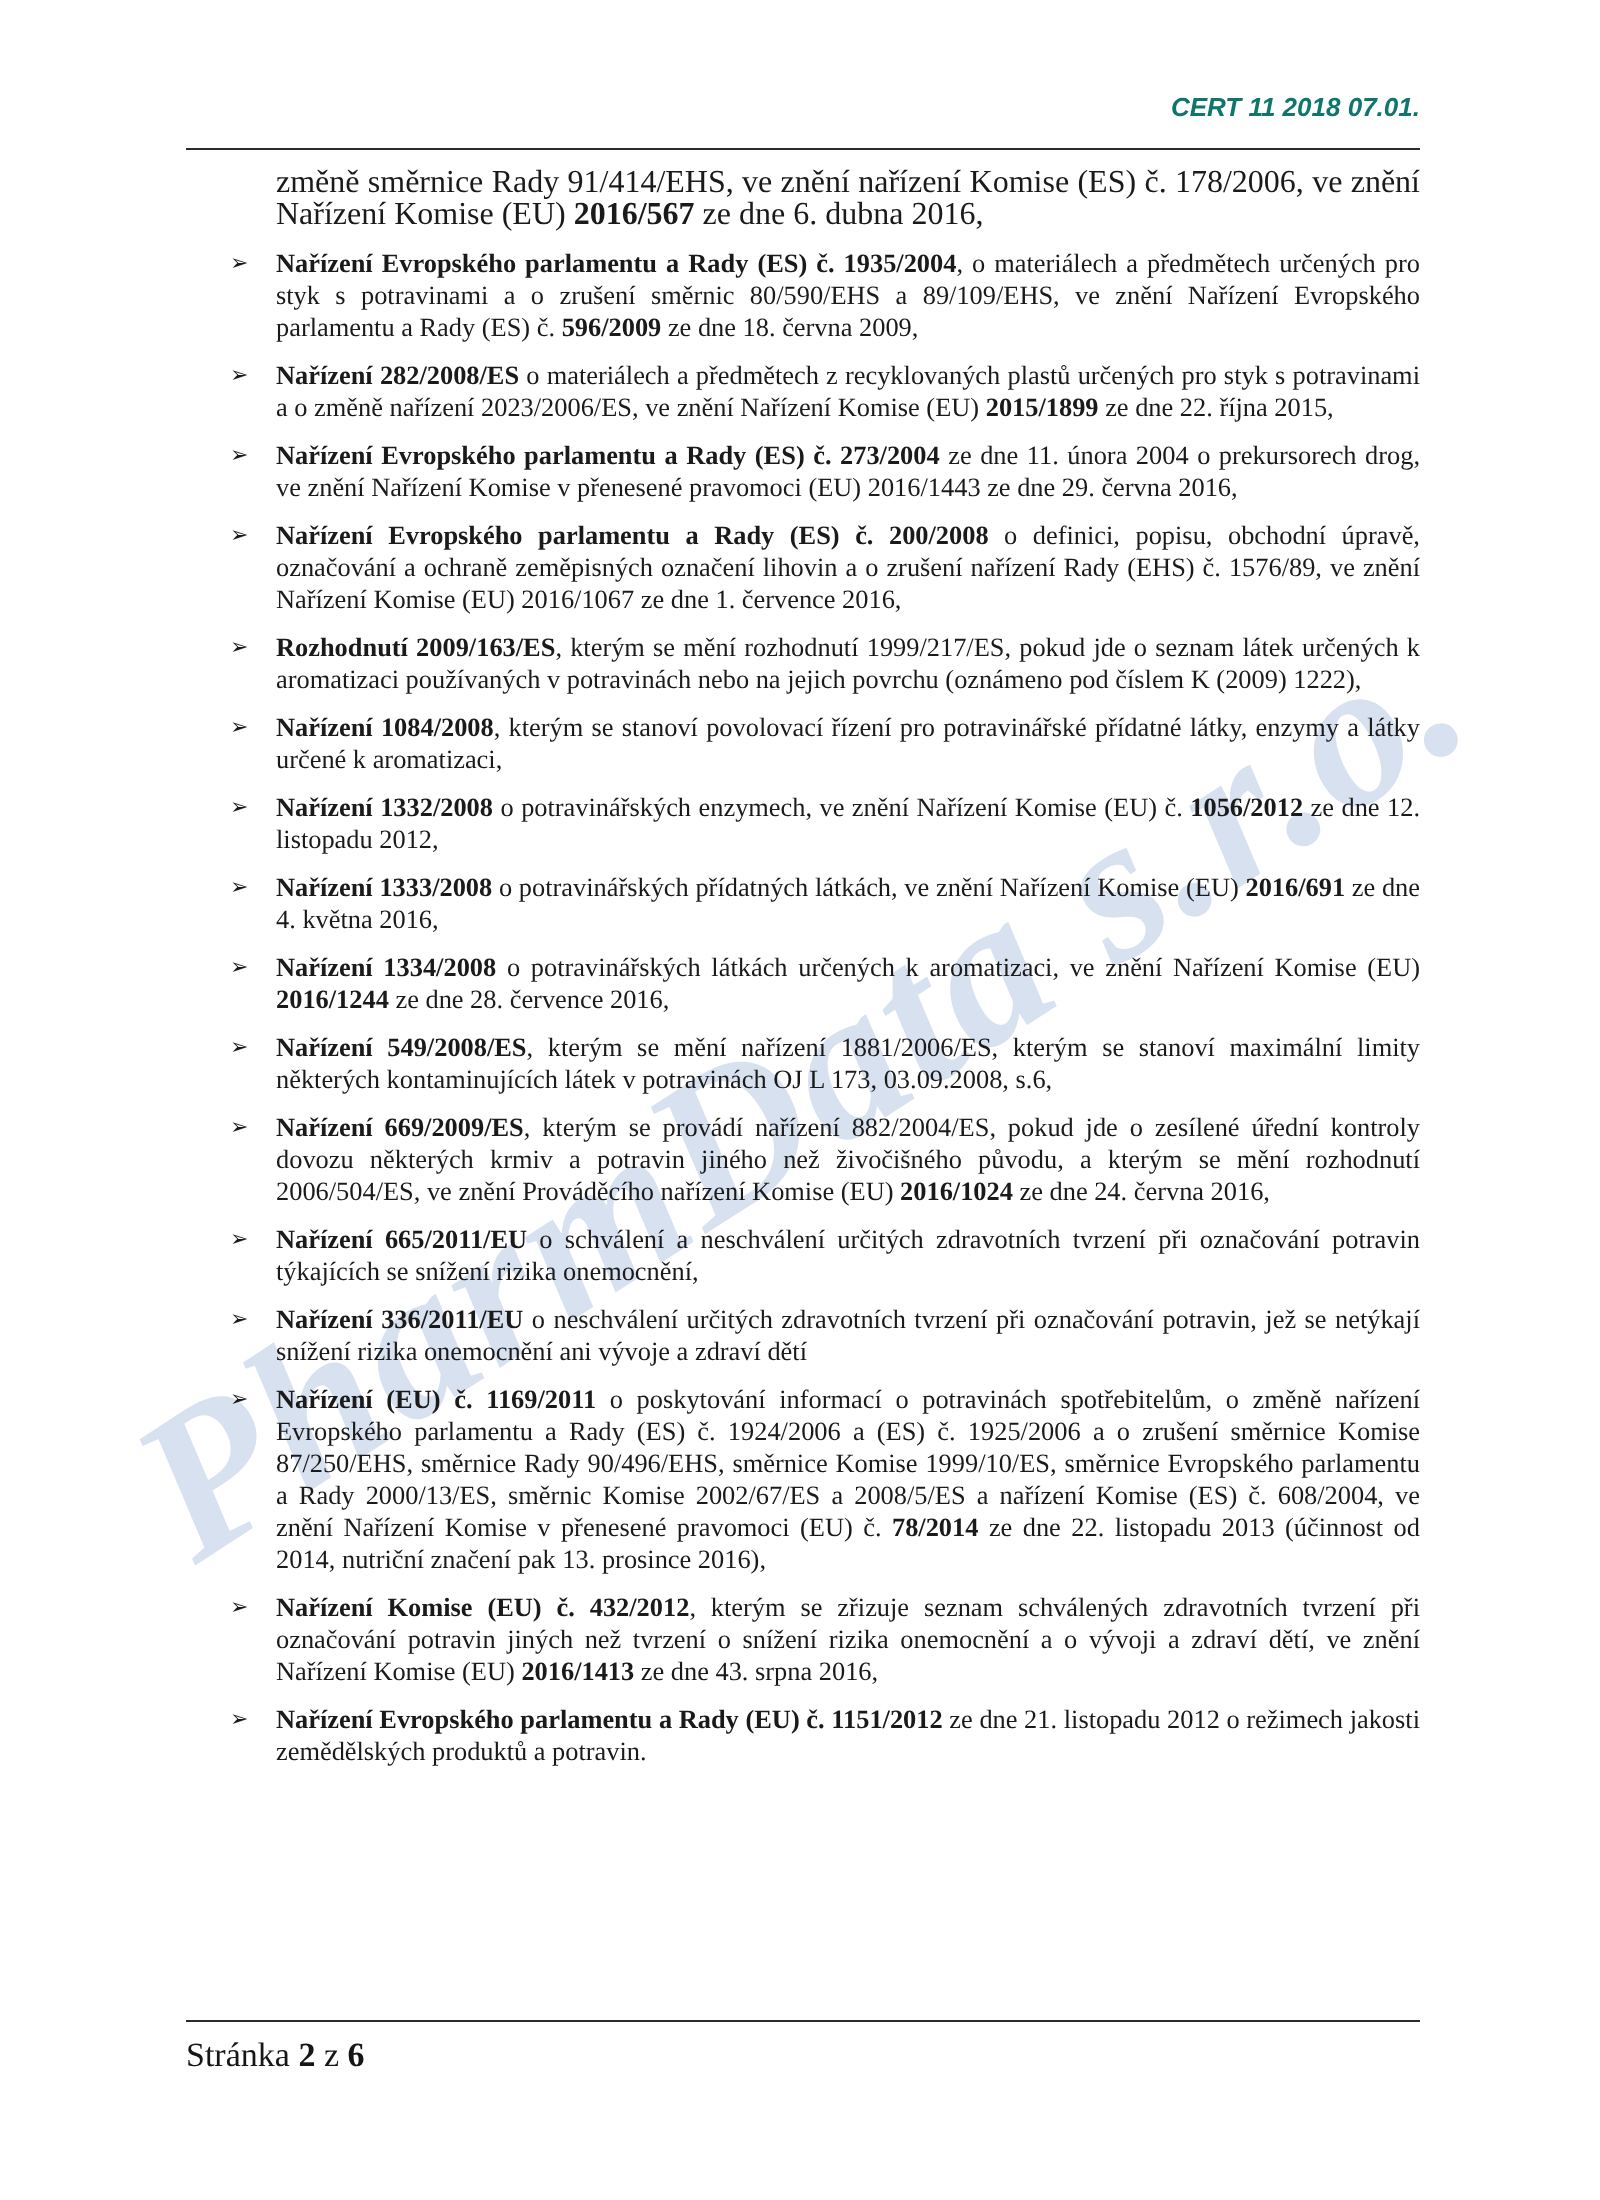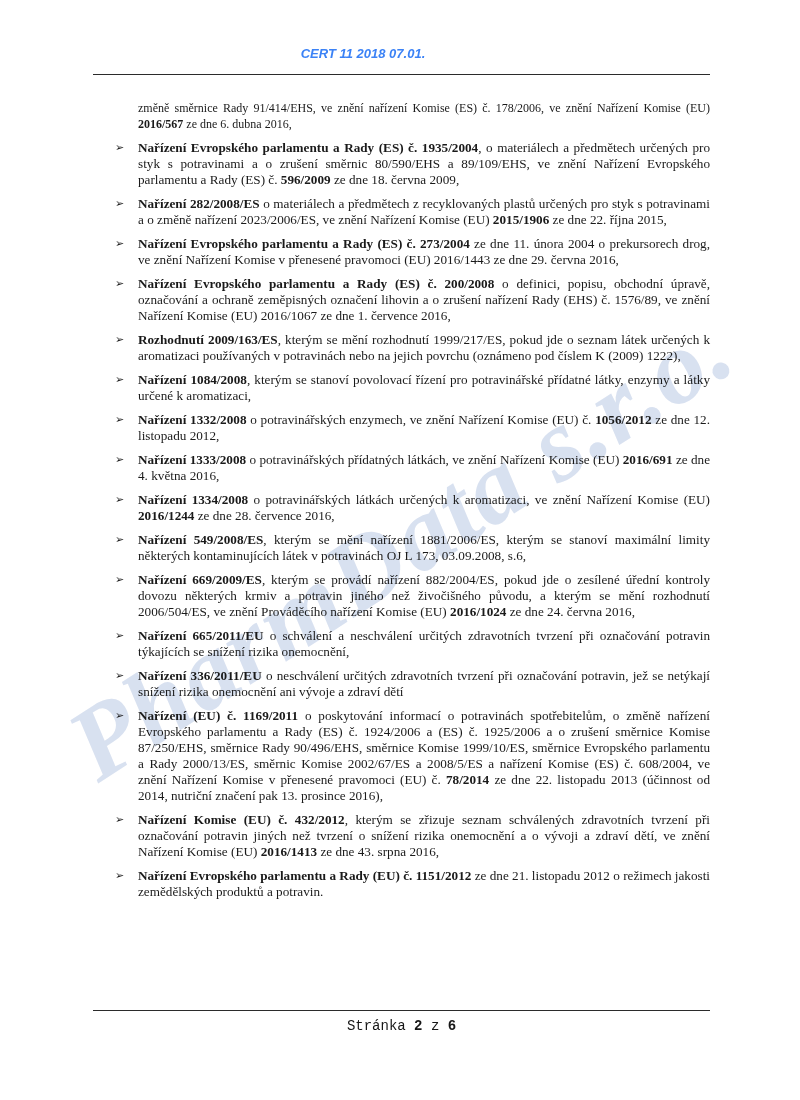--- a/index.html
+++ b/index.html
@@ -29,41 +29,41 @@
     z-index:0;
     pointer-events:none;
     user-select:none;
   }
 
   .content{position:relative;z-index:1;}
 
   
   .header{
     padding:46px 90px 0 16px;
-    text-align:center;
+    text-align:right;
     font-family:"Liberation Sans", sans-serif;
     font-style:italic;
     font-size:13px;
     font-weight:600;
-    color:#3b82f6;
+    color:#0f766e;
   }
   .rule{
     border:none;
     border-top:1.6px solid #2b2b2b;
     margin:13px 90px 0 93px;
     height:0;
   }
 
   
   main{
     padding:9px 90px 0 138px;
   }
   .intro{
-    margin:16px 0 8px 0;
-    font-size:12px;
+    margin:0 0 8px 0;
+    font-size:16px;
     line-height:16px;
     text-align:justify;
   }
   ul.reg-list{
     list-style:none;
     margin:0;padding:0;
   }
   ul.reg-list li{
     position:relative;
     margin:0 0 8px 0;
@@ -91,44 +91,43 @@
     z-index:1;
   }
   .footer .rule-bottom{
     border:none;
     border-top:1.6px solid #2b2b2b;
     height:0;
     margin:0;
   }
   .footer .footer-text{
     margin-top:7px;
-    text-align:center;
-    font-family:Liberation Mono, monospace;
-    font-size:14px;
+    font-family:Liberation Serif, serif;
+    font-size:17px;
     color:#161616;
   }
 </style>
 </head>
 <body>
 
 <div class="page">
 
   <div class="watermark">PharmData s.r.o.</div>
 
   <div class="content">
     <div class="header">CERT 11 2018 07.01.</div>
 
     <hr class="rule">
 
     <main>
       <p class="intro"><span>změně směrnice Rady 91/414/EHS, ve znění nařízení Komise (ES) č. 178/2006, ve znění Nařízení Komise (EU) </span><b>2016/567</b><span> ze dne 6. dubna 2016,</span></p>
 
       <ul class="reg-list" id="reg-list">
           <li><span class="marker">➢</span><span><b>Nařízení Evropského parlamentu a Rady (ES) č. 1935/2004</b><span>, o materiálech a předmětech určených pro styk s potravinami a o zrušení směrnic 80/590/EHS a 89/109/EHS, ve znění Nařízení Evropského parlamentu a Rady (ES) č. </span><b>596/2009</b><span> ze dne 18. června 2009,</span></span></li>
-          <li><span class="marker">➢</span><span><b>Nařízení 282/2008/ES</b><span> o materiálech a předmětech z recyklovaných plastů určených pro styk s potravinami a o změně nařízení 2023/2006/ES, ve znění Nařízení Komise (EU) </span><b>2015/1906</b><span> ze dne 22. října 2015,</span></span></li>
+          <li><span class="marker">➢</span><span><b>Nařízení 282/2008/ES</b><span> o materiálech a předmětech z recyklovaných plastů určených pro styk s potravinami a o změně nařízení 2023/2006/ES, ve znění Nařízení Komise (EU) </span><b>2015/1899</b><span> ze dne 22. října 2015,</span></span></li>
           <li><span class="marker">➢</span><span><b>Nařízení Evropského parlamentu a Rady (ES) č. 273/2004</b><span> ze dne 11. února 2004 o prekursorech drog, ve znění Nařízení Komise v přenesené pravomoci (EU) 2016/1443 ze dne 29. června 2016,</span></span></li>
           <li><span class="marker">➢</span><span><b>Nařízení Evropského parlamentu a Rady (ES) č. 200/2008</b><span> o definici, popisu, obchodní úpravě, označování a ochraně zeměpisných označení lihovin a o zrušení nařízení Rady (EHS) č. 1576/89, ve znění Nařízení Komise (EU) 2016/1067 ze dne 1. července 2016,</span></span></li>
           <li><span class="marker">➢</span><span><b>Rozhodnutí 2009/163/ES</b><span>, kterým se mění rozhodnutí 1999/217/ES, pokud jde o seznam látek určených k aromatizaci používaných v potravinách nebo na jejich povrchu (oznámeno pod číslem K (2009) 1222),</span></span></li>
           <li><span class="marker">➢</span><span><b>Nařízení 1084/2008</b><span>, kterým se stanoví povolovací řízení pro potravinářské přídatné látky, enzymy a látky určené k aromatizaci,</span></span></li>
           <li><span class="marker">➢</span><span><b>Nařízení 1332/2008</b><span> o potravinářských enzymech, ve znění Nařízení Komise (EU) č. </span><b>1056/2012</b><span> ze dne 12. listopadu 2012,</span></span></li>
           <li><span class="marker">➢</span><span><b>Nařízení 1333/2008</b><span> o potravinářských přídatných látkách, ve znění Nařízení Komise (EU) </span><b>2016/691</b><span> ze dne 4. května 2016,</span></span></li>
           <li><span class="marker">➢</span><span><b>Nařízení 1334/2008</b><span> o potravinářských látkách určených k aromatizaci, ve znění Nařízení Komise (EU) </span><b>2016/1244</b><span> ze dne 28. července 2016,</span></span></li>
           <li><span class="marker">➢</span><span><b>Nařízení 549/2008/ES</b><span>, kterým se mění nařízení 1881/2006/ES, kterým se stanoví maximální limity některých kontaminujících látek v potravinách  OJ L 173, 03.09.2008, s.6,</span></span></li>
           <li><span class="marker">➢</span><span><b>Nařízení 669/2009/ES</b><span>, kterým se provádí nařízení  882/2004/ES, pokud jde o zesílené úřední kontroly dovozu některých krmiv a potravin jiného než živočišného původu, a kterým se mění rozhodnutí 2006/504/ES, ve znění Prováděcího nařízení Komise (EU) </span><b>2016/1024</b><span> ze dne 24. června 2016,</span></span></li>
           <li><span class="marker">➢</span><span><b>Nařízení 665/2011/EU</b><span> o schválení a neschválení určitých zdravotních tvrzení při označování potravin týkajících se snížení rizika onemocnění,</span></span></li>

